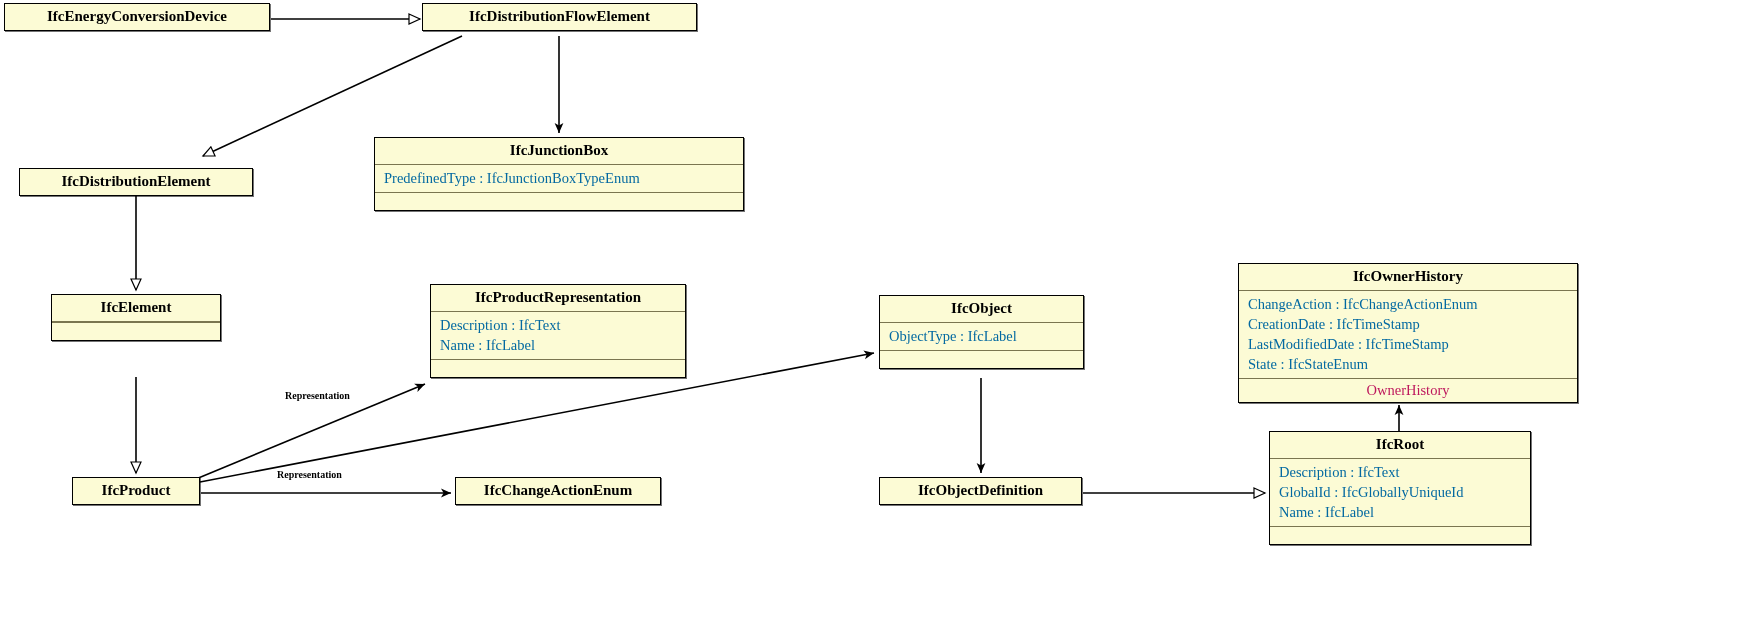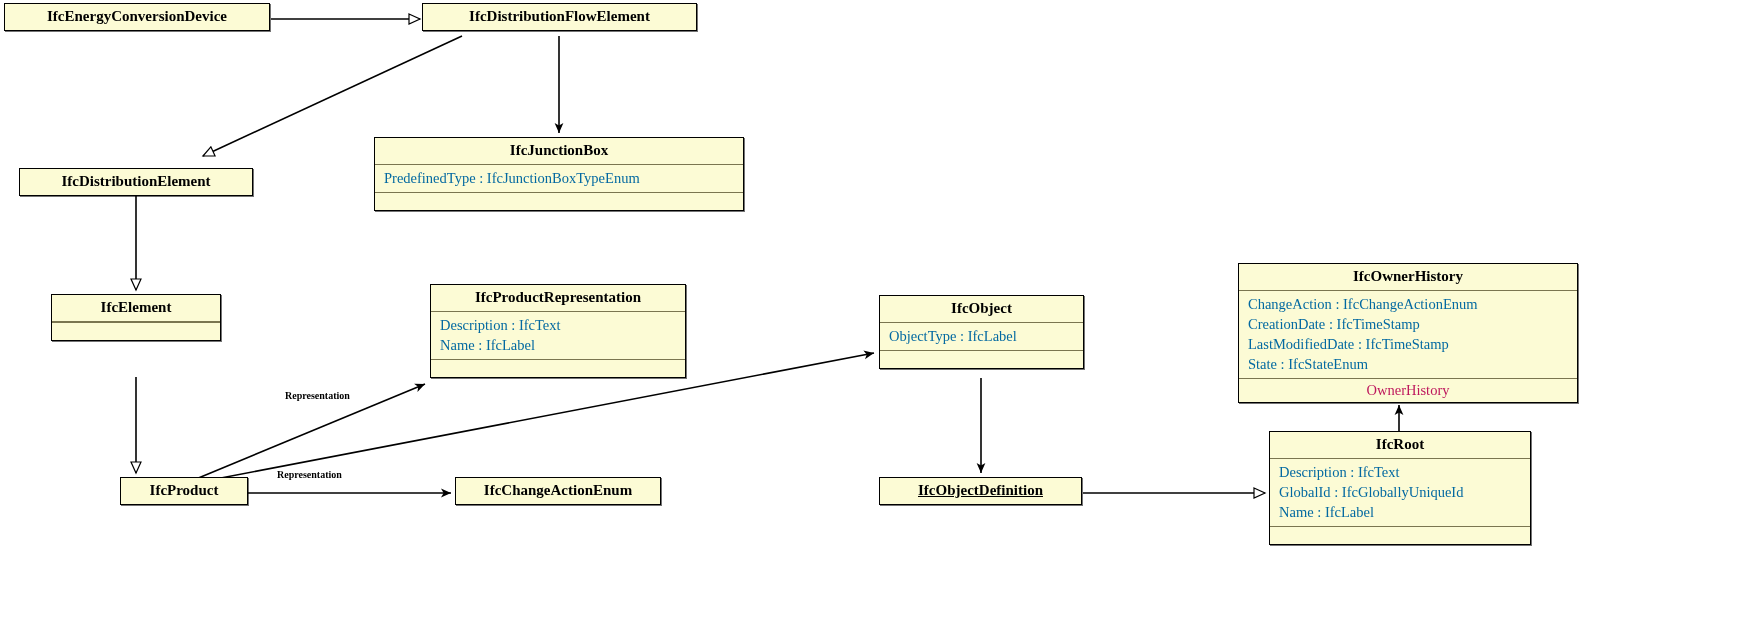--- a/index.html
+++ b/index.html
@@ -190,29 +190,29 @@
     <div class="uml-attrs">
       <div class="uml-attr">ChangeAction : IfcChangeActionEnum</div>
       <div class="uml-attr">CreationDate : IfcTimeStamp</div>
       <div class="uml-attr">LastModifiedDate : IfcTimeStamp</div>
       <div class="uml-attr">State : IfcStateEnum</div>
     </div>
     <div class="uml-sep"></div>
     <div class="compartment-label">OwnerHistory</div>
   </div>
 
-  <div class="uml-class" style="left:72px; top:477px; width:128px;margin-left:48px;">
+  <div class="uml-class" style="left:72px; top:477px; width:128px;">
     <div class="uml-title">IfcProduct</div>
   </div>
 
   <div class="uml-class" style="left:455px; top:477px; width:206px;">
     <div class="uml-title">IfcChangeActionEnum</div>
   </div>
 
-  <div class="uml-class" style="left:879px; top:477px; width:203px;text-decoration:underline;">
+  <div class="uml-class" style="left:879px; top:477px; width:203px;">
     <div class="uml-title">IfcObjectDefinition</div>
   </div>
 
   <div class="uml-class" style="left:1269px; top:431px; width:262px;">
     <div class="uml-title">IfcRoot</div>
     <div class="uml-sep"></div>
     <div class="uml-attrs">
       <div class="uml-attr">Description : IfcText</div>
       <div class="uml-attr">GlobalId : IfcGloballyUniqueId</div>
       <div class="uml-attr">Name : IfcLabel</div>

